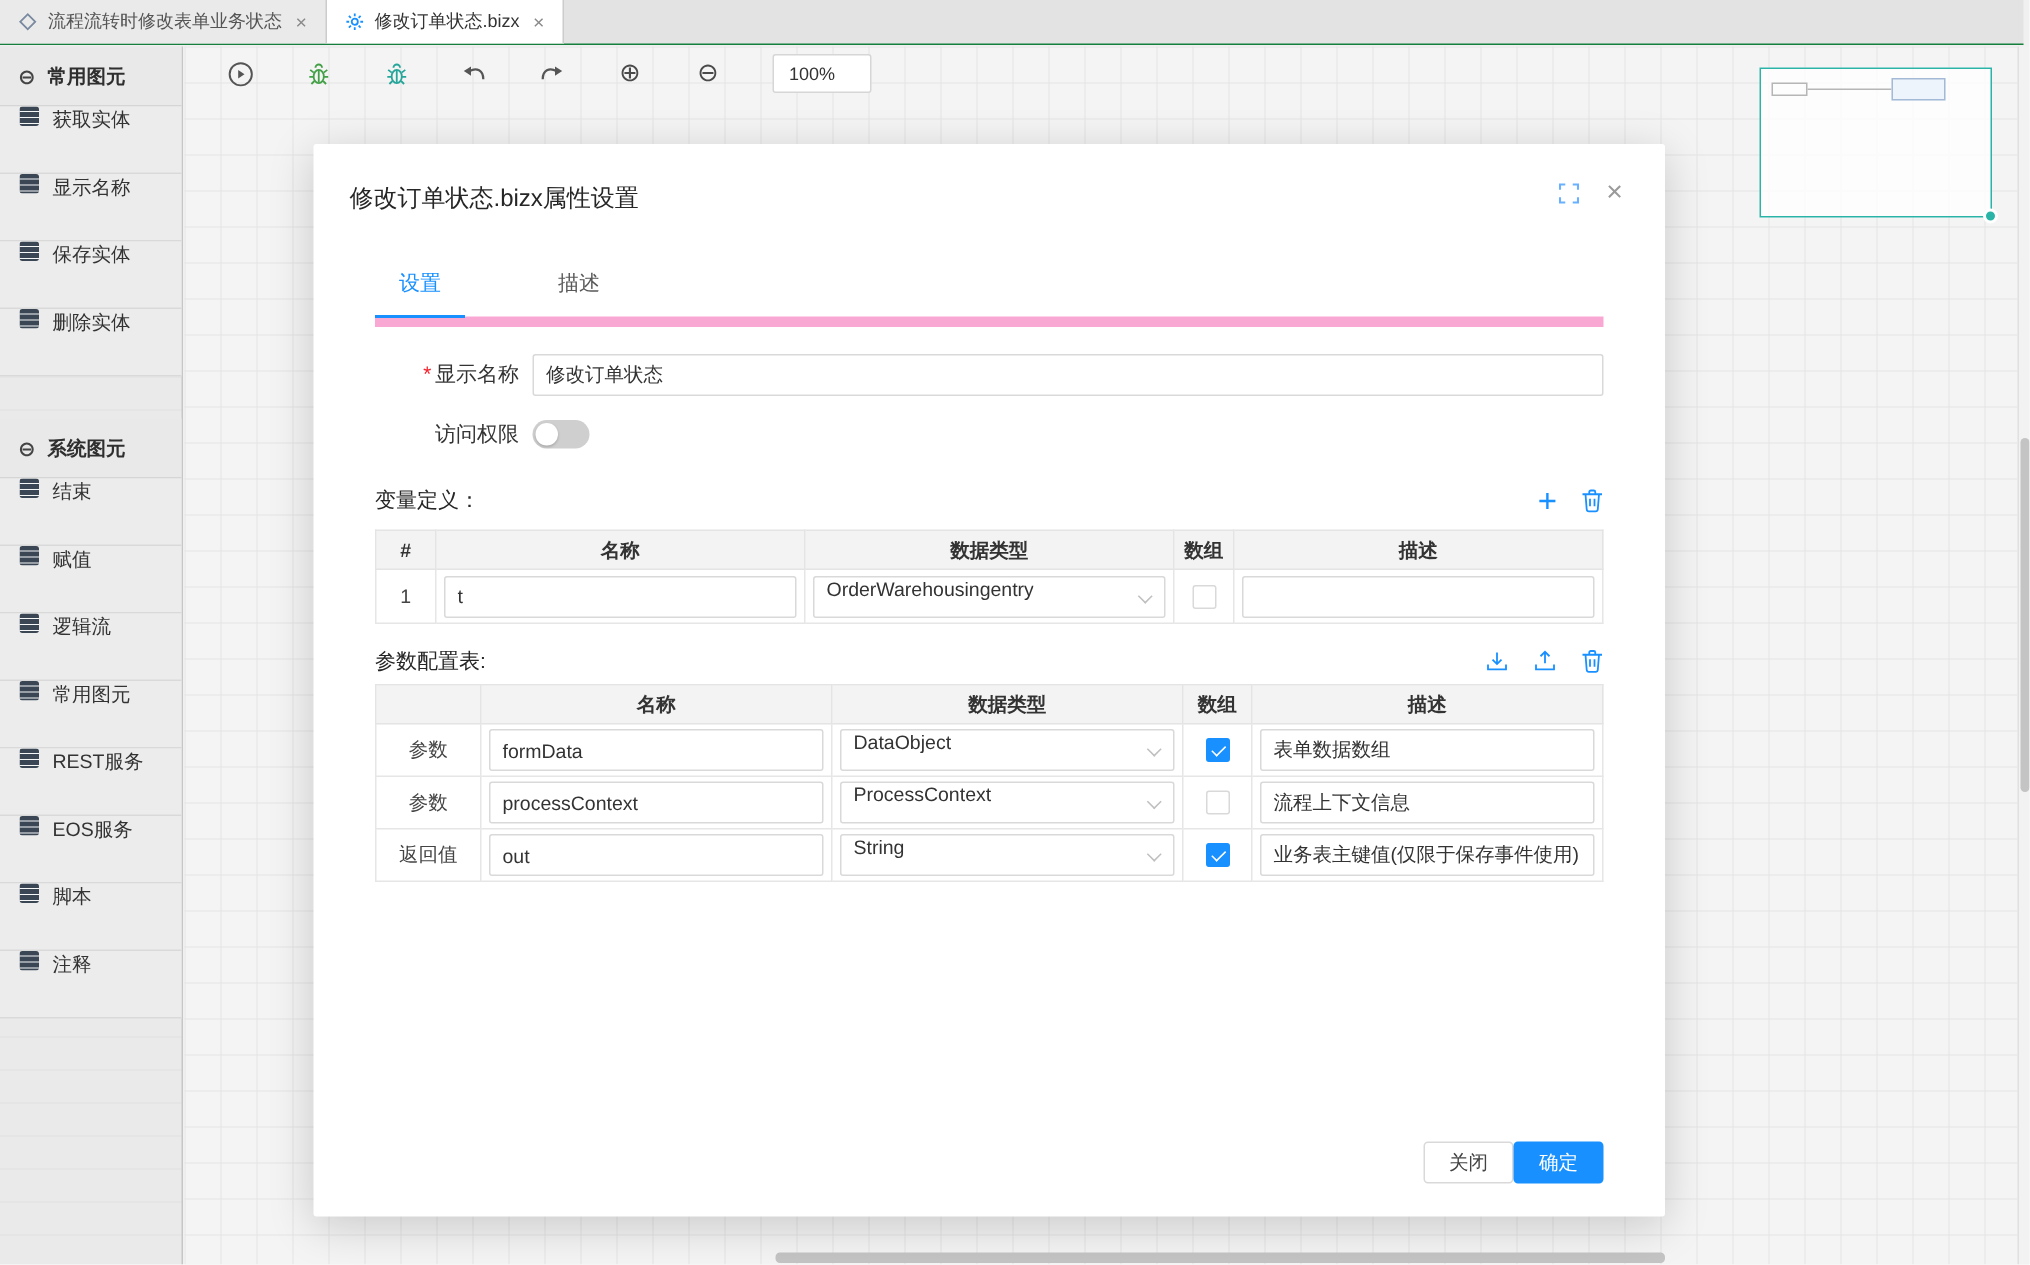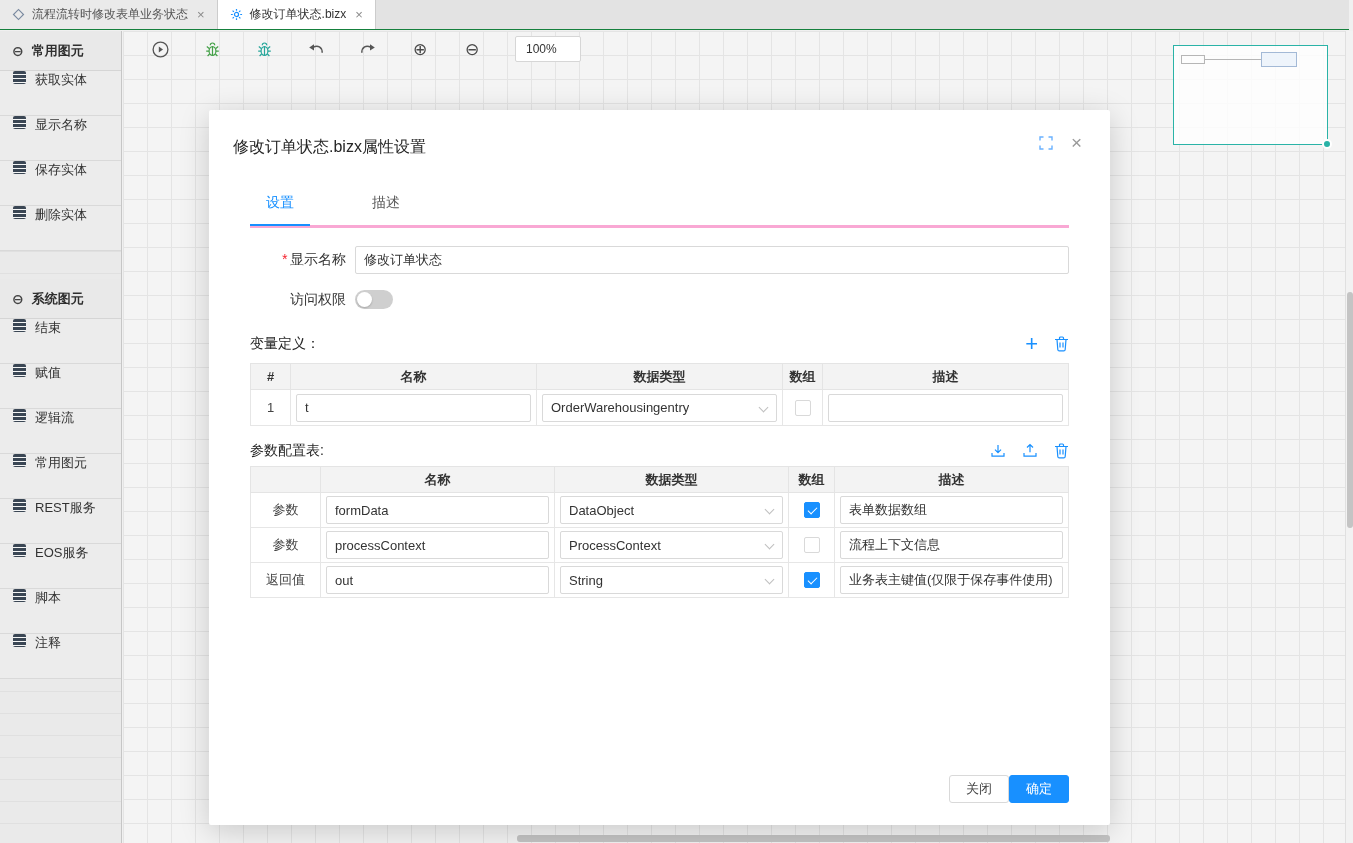--- a/index.html
+++ b/index.html
@@ -39,28 +39,28 @@
   .mm-line{position:absolute;left:31px;top:13px;width:56px;border-top:1px solid #b6b6b6}
   .mm-box2{position:absolute;left:87px;top:6px;width:36px;height:15px;border:1px solid #a3b9d6;background:#eef4fb}
   .mm-dot{position:absolute;right:-5px;bottom:-5px;width:10px;height:10px;background:#2ab3a7;border:2px solid #fff;border-radius:50%}
 
   
   .vscroll{position:absolute;right:0;top:31px;bottom:0;width:8px;background:#f2f2f2;border-left:1px solid #e0e0e0}
   .vthumb{position:absolute;left:1px;top:261px;width:6px;height:236px;background:#c4c4c4;border-radius:3px;cursor:pointer}
   .hthumb{position:absolute;left:394px;bottom:1px;width:593px;height:7px;background:#c4c4c4;border-radius:3px;cursor:pointer}
 
   
-  .modal{position:absolute;left:209px;top:110px;width:901px;height:715px;background:#fff;border-radius:2px;
+  .modal{position:absolute;left:209px;top:96px;width:901px;height:715px;background:#fff;border-radius:2px;
     box-shadow:0 6px 30px rgba(0,0,0,.18);z-index:10}
   .modal-header{display:flex;align-items:flex-start;padding:26px 28px 0 24px}
   .modal-title{font-size:16px;color:#262626;line-height:22px}
   .modal-hicons{margin-left:auto;display:flex;align-items:center;gap:18px}
   .fullscreen-btn{display:flex;cursor:pointer}
   .modal-close{font-size:19px;color:#9a9a9a;line-height:14px;cursor:pointer}
-  .modal-tabs{margin:36px 41px 0;border-bottom:3px solid #f9a8d4;display:flex;gap:46px}
+  .modal-tabs{margin:36px 41px 0;border-bottom:7px solid #f9a8d4;display:flex;gap:46px}
   .mtab{padding:0 16px 12px;font-size:14px;color:#595959;cursor:pointer}
   .mtab.active{color:#1890ff;border-bottom:2px solid #1890ff;margin-bottom:-1px}
   .modal-body{padding:18px 41px 0}
 
   .form-row{display:flex;align-items:center}
   .form-row + .form-row{margin-top:16px}
   .f-label{width:96px;text-align:right;margin-right:9px;font-size:14px;color:#333;white-space:nowrap}
   .req{color:#f5222d;margin-right:3px}
   .tin{height:28px;border:1px solid #d9d9d9;border-radius:2px;padding:0 8px;font-size:13px;color:#333;width:100%;outline:none;font-family:inherit;background:#fff}
   .form-row .tin{flex:1}
@@ -75,21 +75,21 @@
   .plus-btn{font-size:22px;color:#1890ff;line-height:16px;cursor:pointer;font-weight:400}
   .ic-btn{display:flex;cursor:pointer}
 
   table.gridt{width:100%;border-collapse:collapse;table-layout:fixed;margin-top:10px}
   table.gridt.second{margin-top:6px}
   .gridt th{background:#f3f3f3;border:1px solid #e4e4e4;height:26px;font-size:13px;font-weight:bold;color:#333;text-align:center}
   .gridt td{border:1px solid #e6e6e6;height:36px;padding:3px 5px;background:#fff;vertical-align:middle}
   .gridt.second td{height:35px}
   .c-center{text-align:center;color:#444;font-size:13px}
 
-  .sel{position:relative;height:28px;border:1px solid #d9d9d9;border-radius:2px;background:#fff;display:flex;align-items:center;padding:0 24px 0 8px;cursor:pointer}
+  .sel{position:relative;height:28px;border:1px solid #d9d9d9;border-radius:2px;background:#fff;display:flex;padding:0 24px 0 8px;cursor:pointer}
   .sel-text{font-size:13px;color:#333;overflow:hidden;white-space:nowrap}
   .caret{position:absolute;right:9px;top:9px;width:7px;height:7px;border-right:1.4px solid #bfbfbf;border-bottom:1.4px solid #bfbfbf;transform:rotate(45deg)}
 
   .cb{width:16px;height:16px;border:1px solid #d9d9d9;border-radius:2px;background:#fff;margin:0 auto;position:relative;cursor:pointer}
   .cb[data-checked="true"]{background:#1890ff;border-color:#1890ff}
   .cb[data-checked="true"]::after{content:"";position:absolute;left:5px;top:2px;width:4px;height:8px;border-right:1.7px solid #fff;border-bottom:1.7px solid #fff;transform:rotate(45deg)}
 
   .modal-footer{position:absolute;right:41px;bottom:22px;display:flex;}
   .btn{height:28px;padding:0 16px;font-size:13px;border-radius:3px;cursor:pointer;font-family:inherit}
   .btn-default{background:#fff;border:1px solid #d9d9d9;color:#434343}

